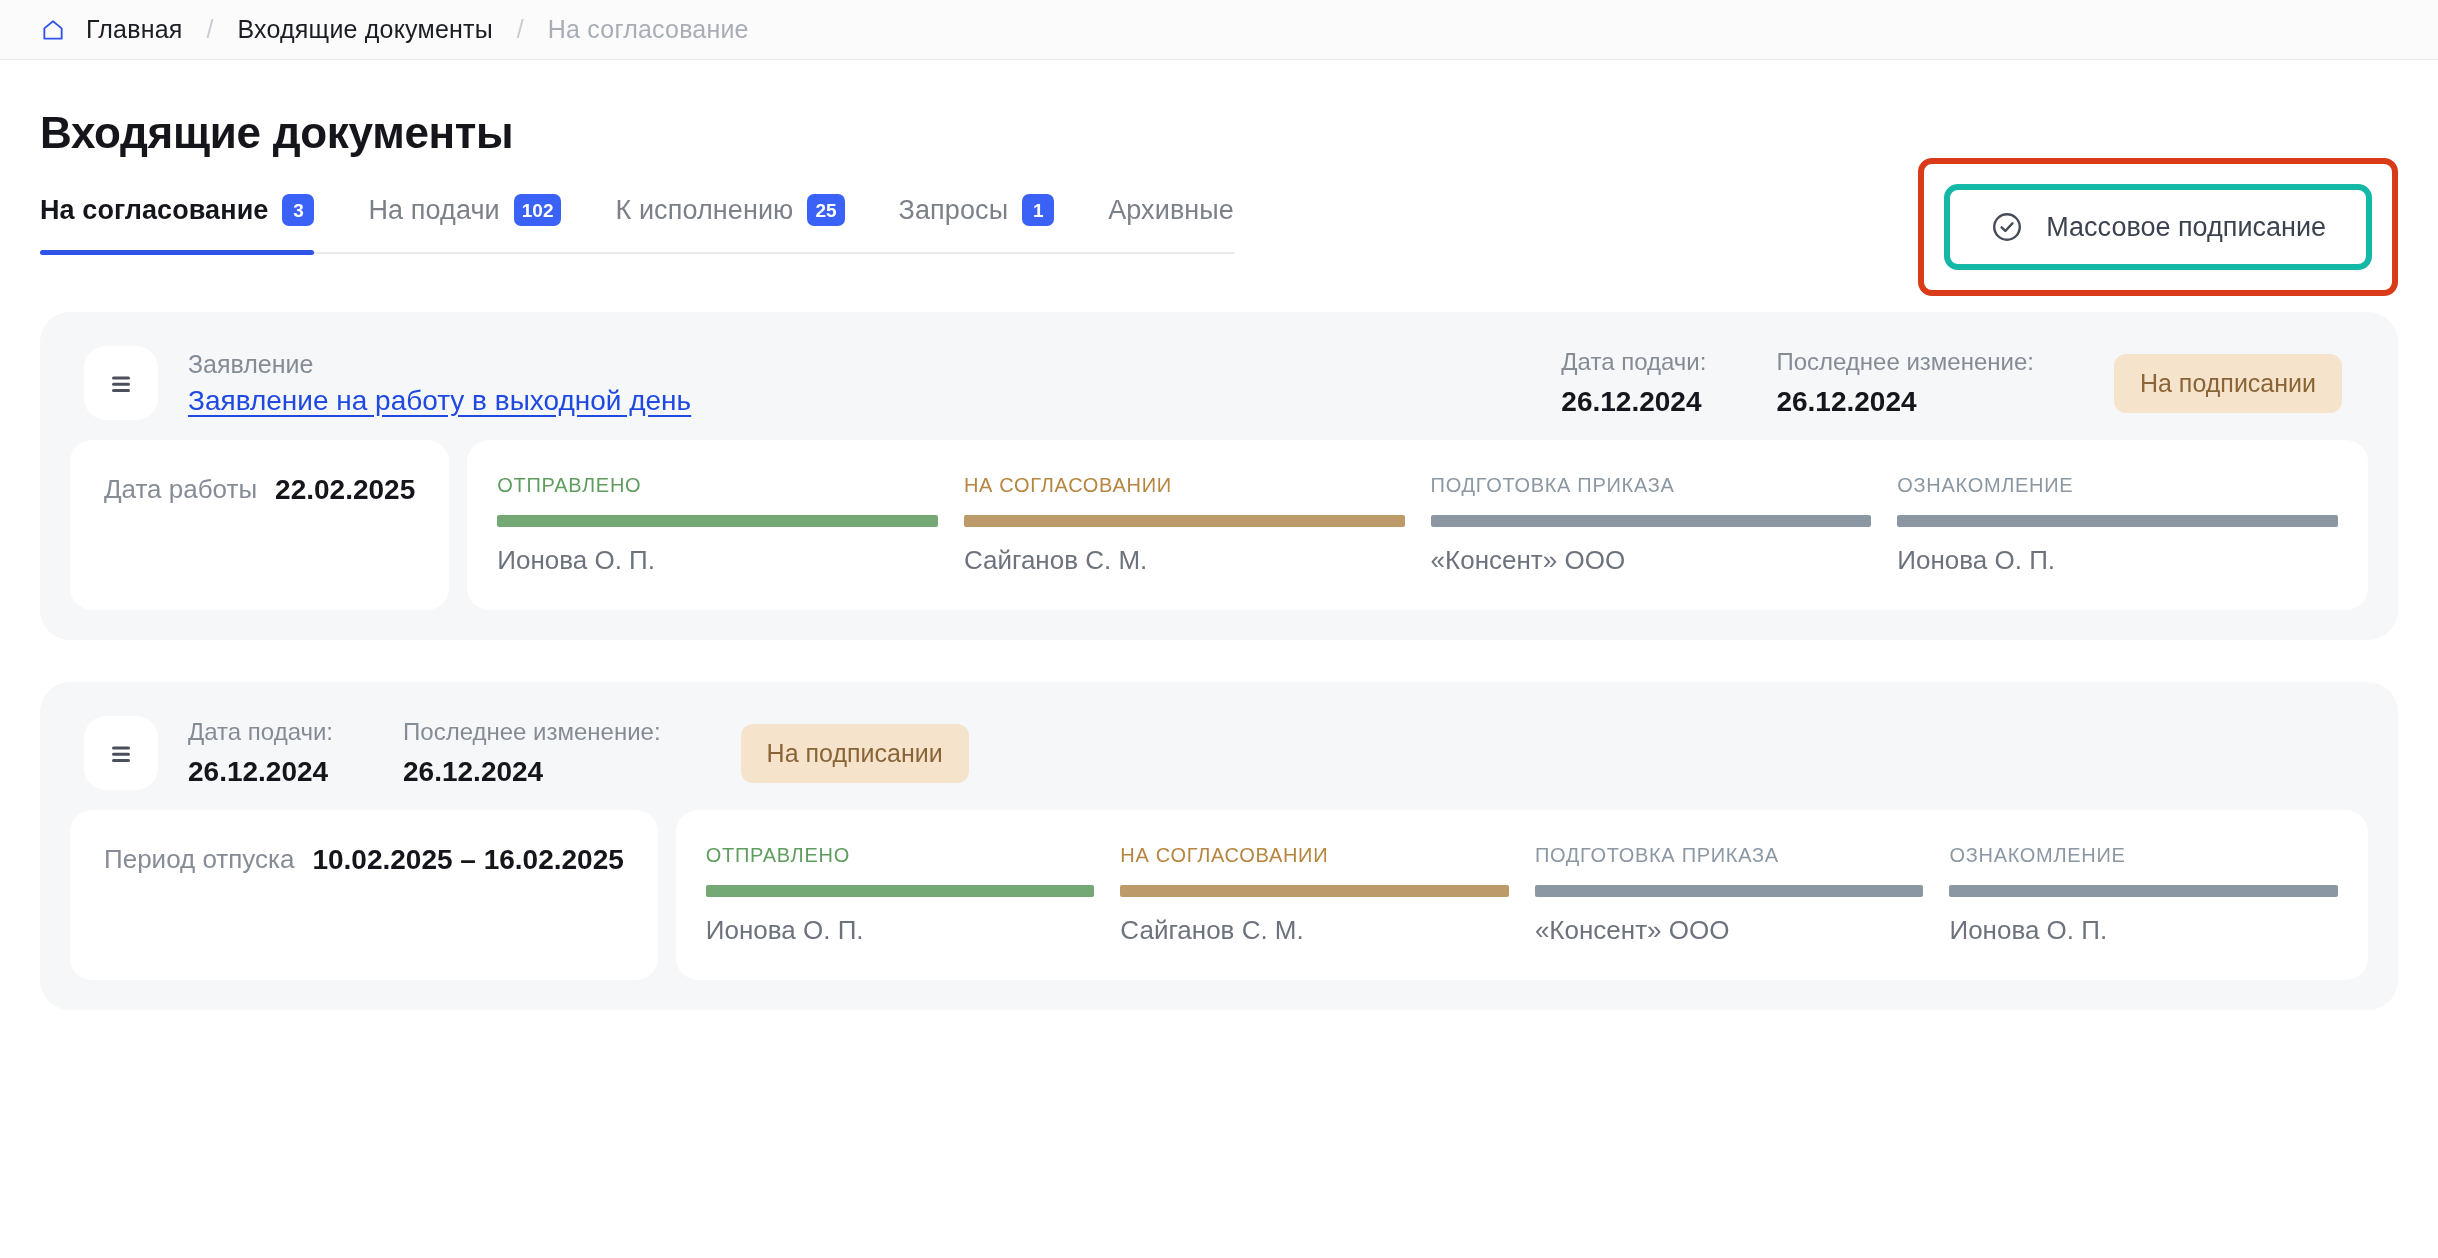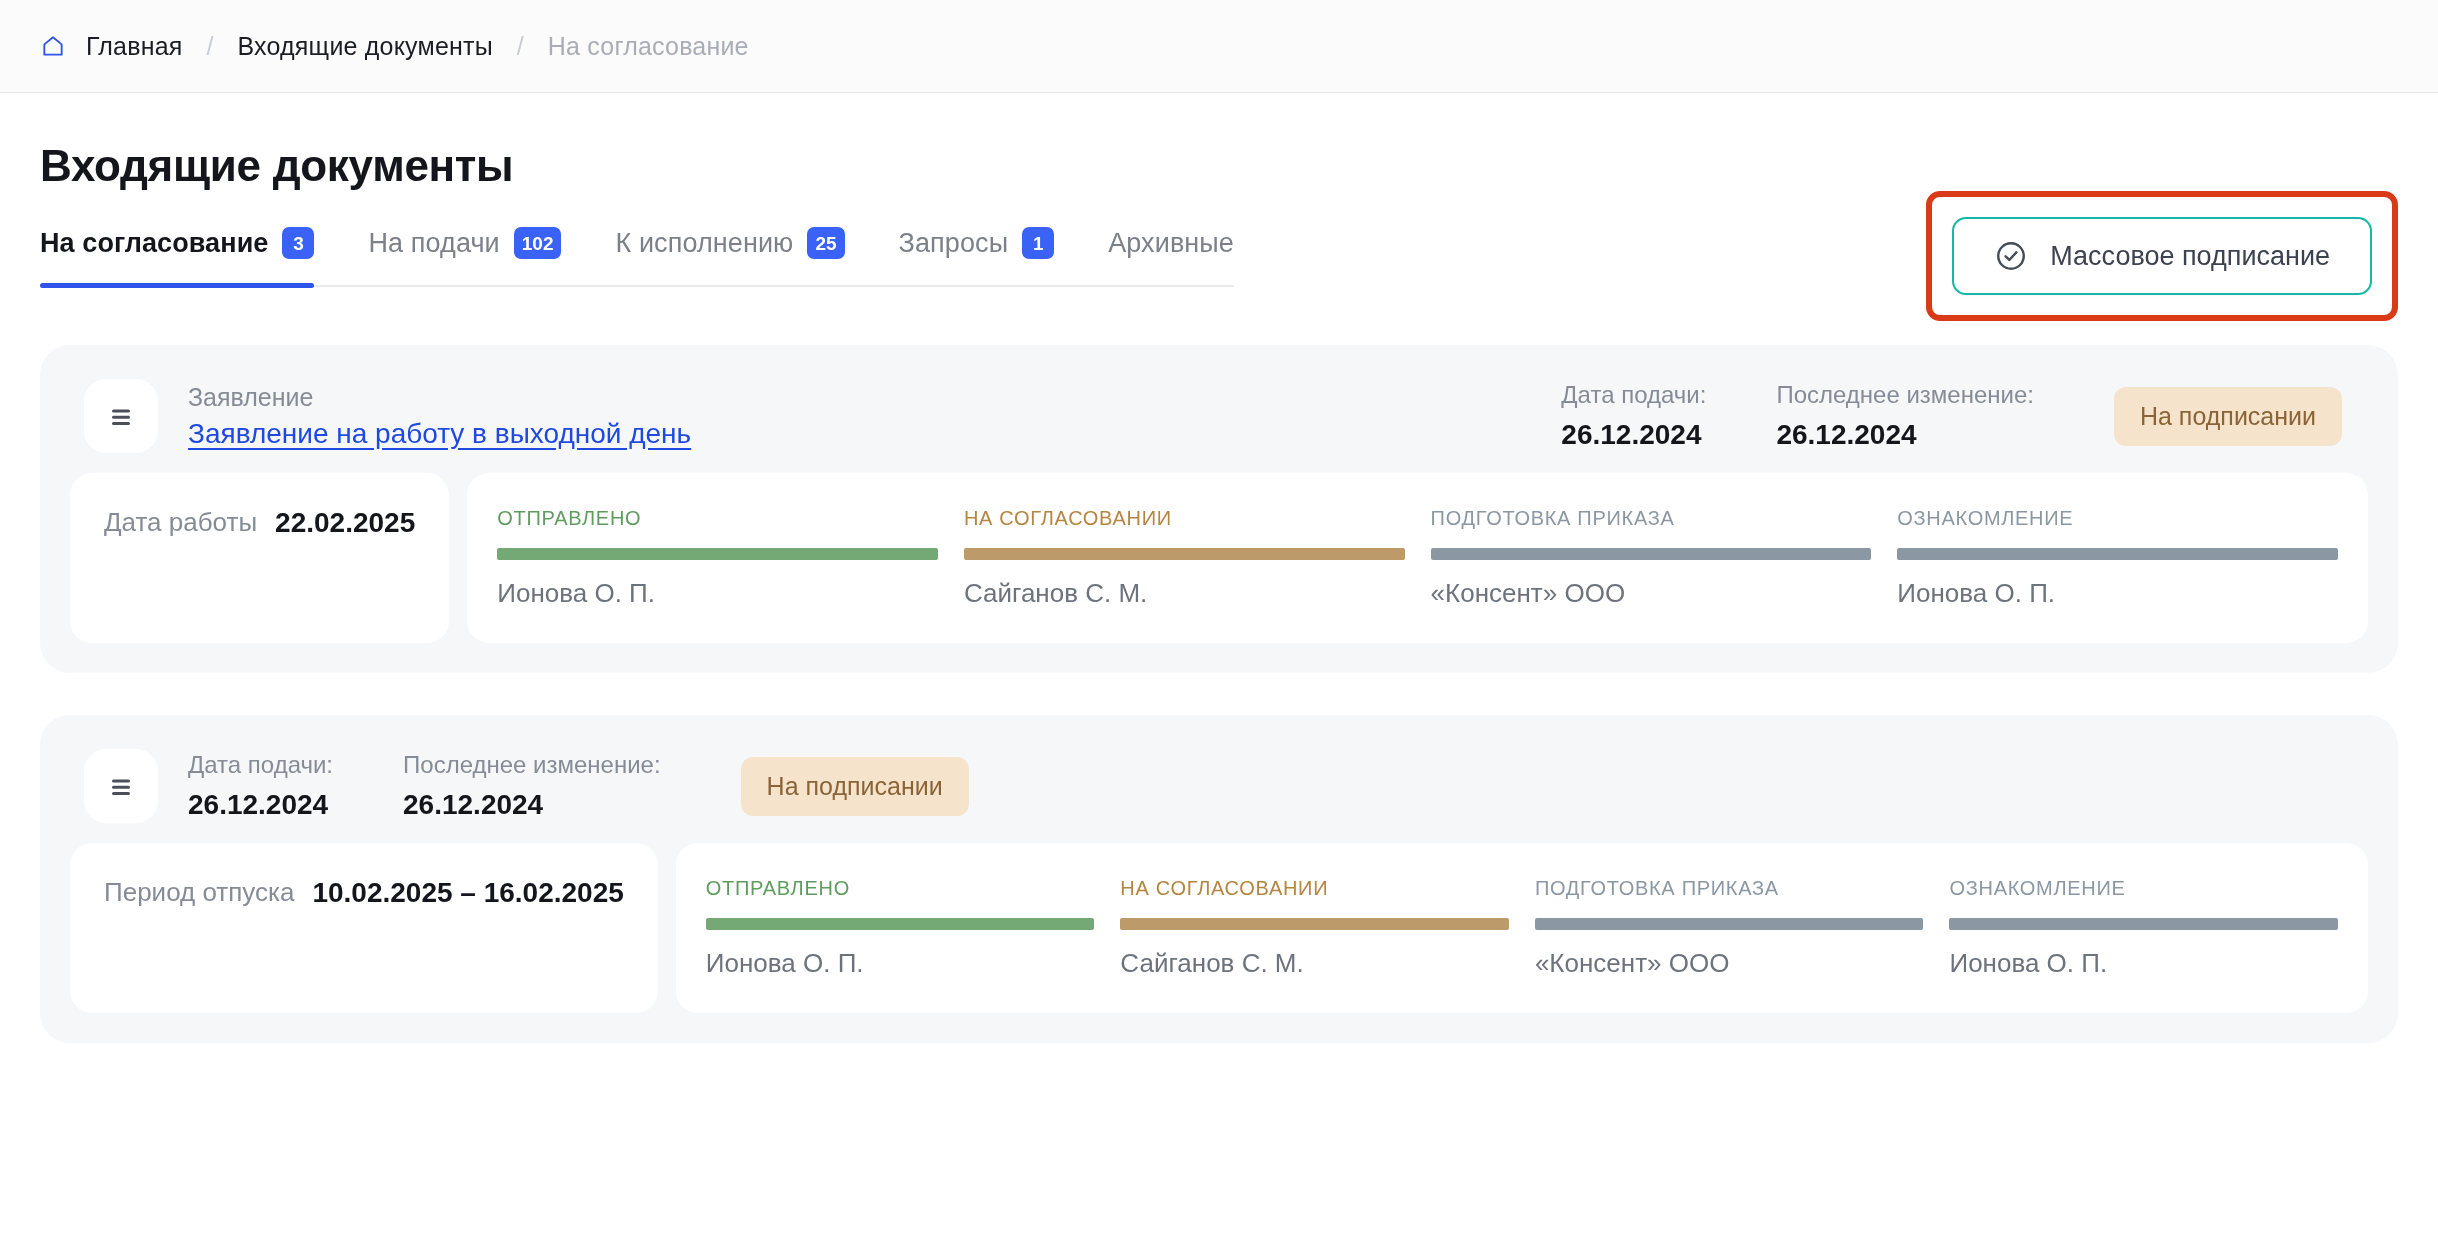--- a/index.html
+++ b/index.html
@@ -6,21 +6,21 @@
   html, body {
     width: 2438px;
     height: 1258px;
     background: #ffffff;
     font-family: "Liberation Sans", sans-serif;
     overflow: hidden;
   }
 
   
   .breadcrumb-bar {
-    height: 93px;
+    height: 60px;
     display: flex;
     align-items: center;
     gap: 20px;
     padding: 0 40px;
     background: #fbfbfc;
     border-bottom: 1px solid #e9eaed;
   }
   .home-icon { width: 26px; height: 26px; display: block; flex: none; }
   .crumb {
     font-size: 25px;
@@ -105,21 +105,21 @@
   .annot-box {
     border: 6px solid #d93a18;
     border-radius: 14px;
     padding: 20px;
   }
   .mass-sign-btn {
     display: flex;
     align-items: center;
     gap: 22px;
     background: #ffffff;
-    border: 2px solid #14b8a6;
+    border: 6px solid #14b8a6;
     border-radius: 14px;
     padding: 20px 40px;
     cursor: pointer;
     box-shadow: 0 1px 2px rgba(16,24,40,.04);
   }
   .mass-sign-btn .label {
     font-size: 27px;
     color: #3c4250;
     white-space: nowrap;
   }

